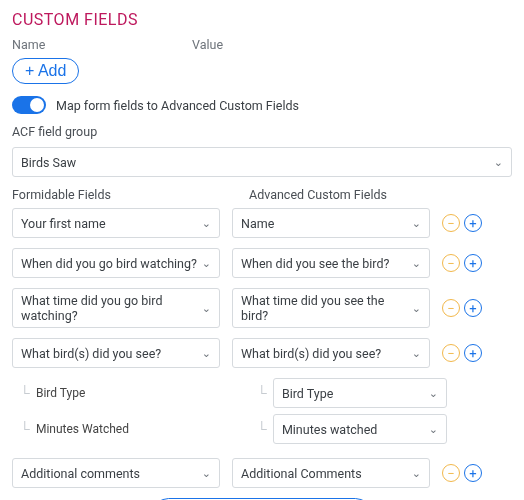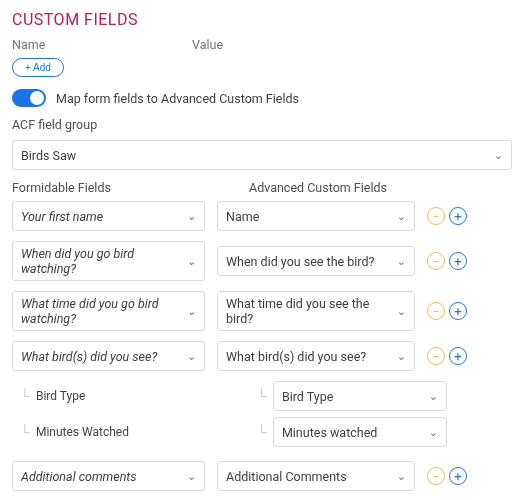--- a/index.html
+++ b/index.html
@@ -28,21 +28,21 @@
   .cf-header-row .col { width: 180px; }
   .add-btn {
     display: inline-flex;
     align-items: center;
     gap: 4px;
     border: 1px solid #1a73e8;
     color: #1a73e8;
     border-radius: 16px;
     background: #fff;
     padding: 3px 12px;
-    font-size: 10px;
+    font-size: 16px;
     cursor: pointer;
   }
   .toggle-row {
     display: flex;
     align-items: center;
     gap: 10px;
     margin: 12px 0 10px 0;
   }
   .toggle {
     width: 34px;
@@ -100,21 +100,21 @@
     color: #4a4f55;
   }
   .cols-labels .c1 { width: 225px; }
   .cols-labels .c2 { flex: 1; }
   .map-row {
     display: flex;
     align-items: center;
     gap: 12px;
     margin-bottom: 10px;
   }
-  .map-row .c1 { width: 193px; font-style: italic; }
+  .map-row .c1 { width: 208px; }
   .map-row .c2 { width: 198px; }
   .map-row .actions {
     display: flex;
     align-items: center;
     gap: 4px;
   }
   .icon-circle {
     width: 18px;
     height: 18px;
     border: 1.5px solid;

